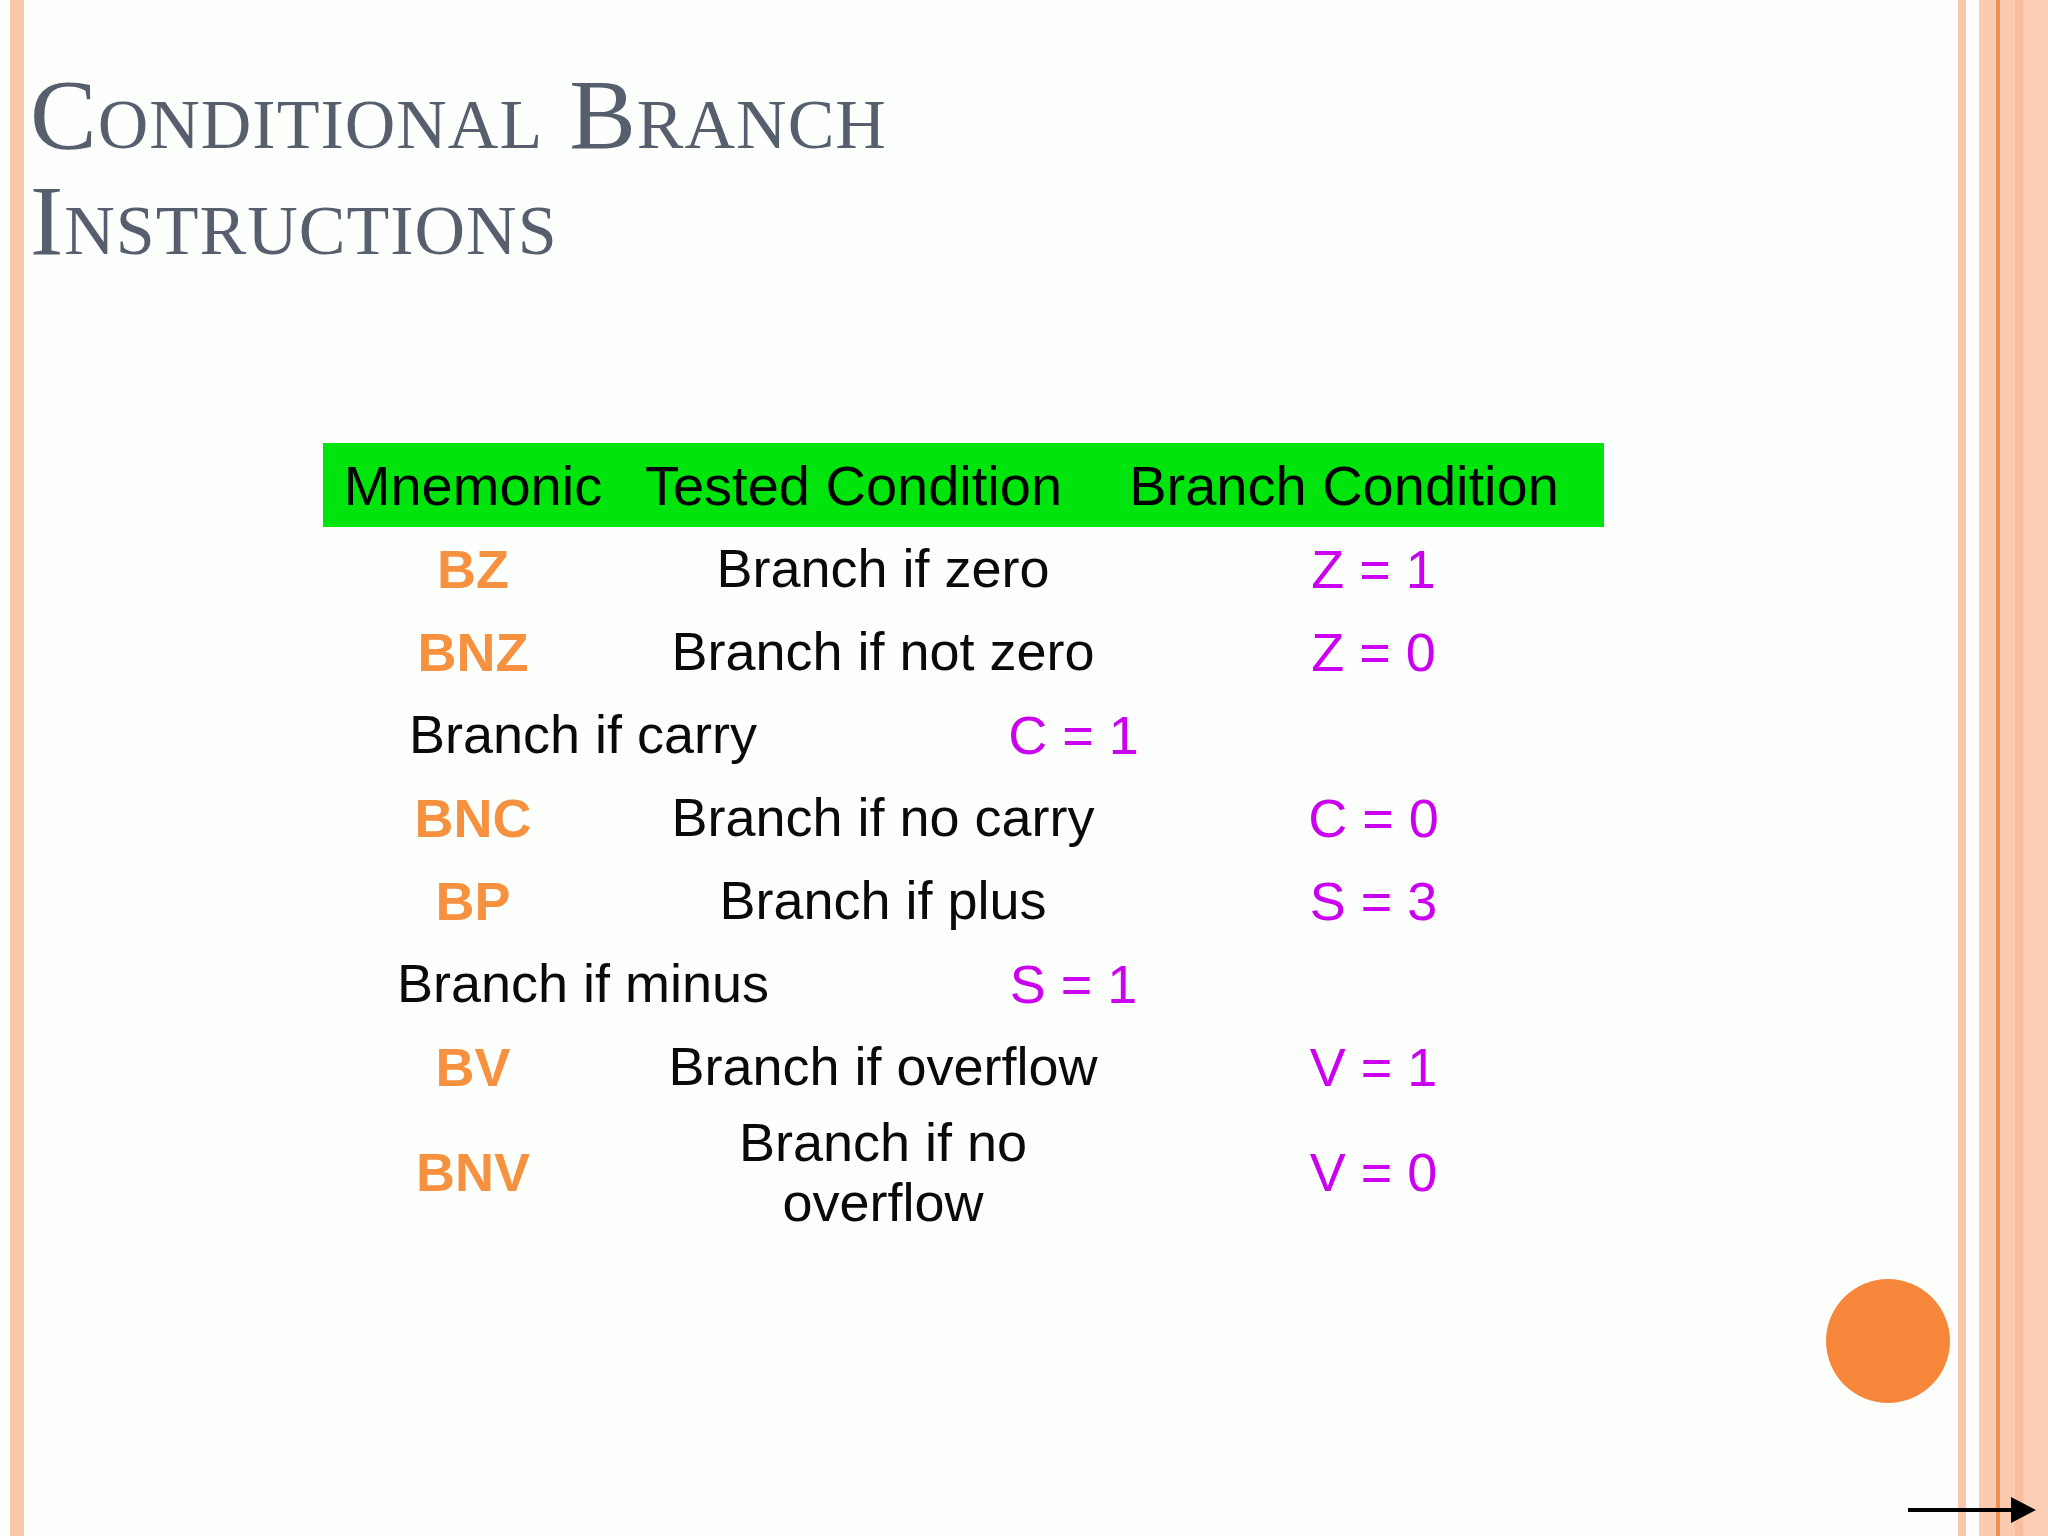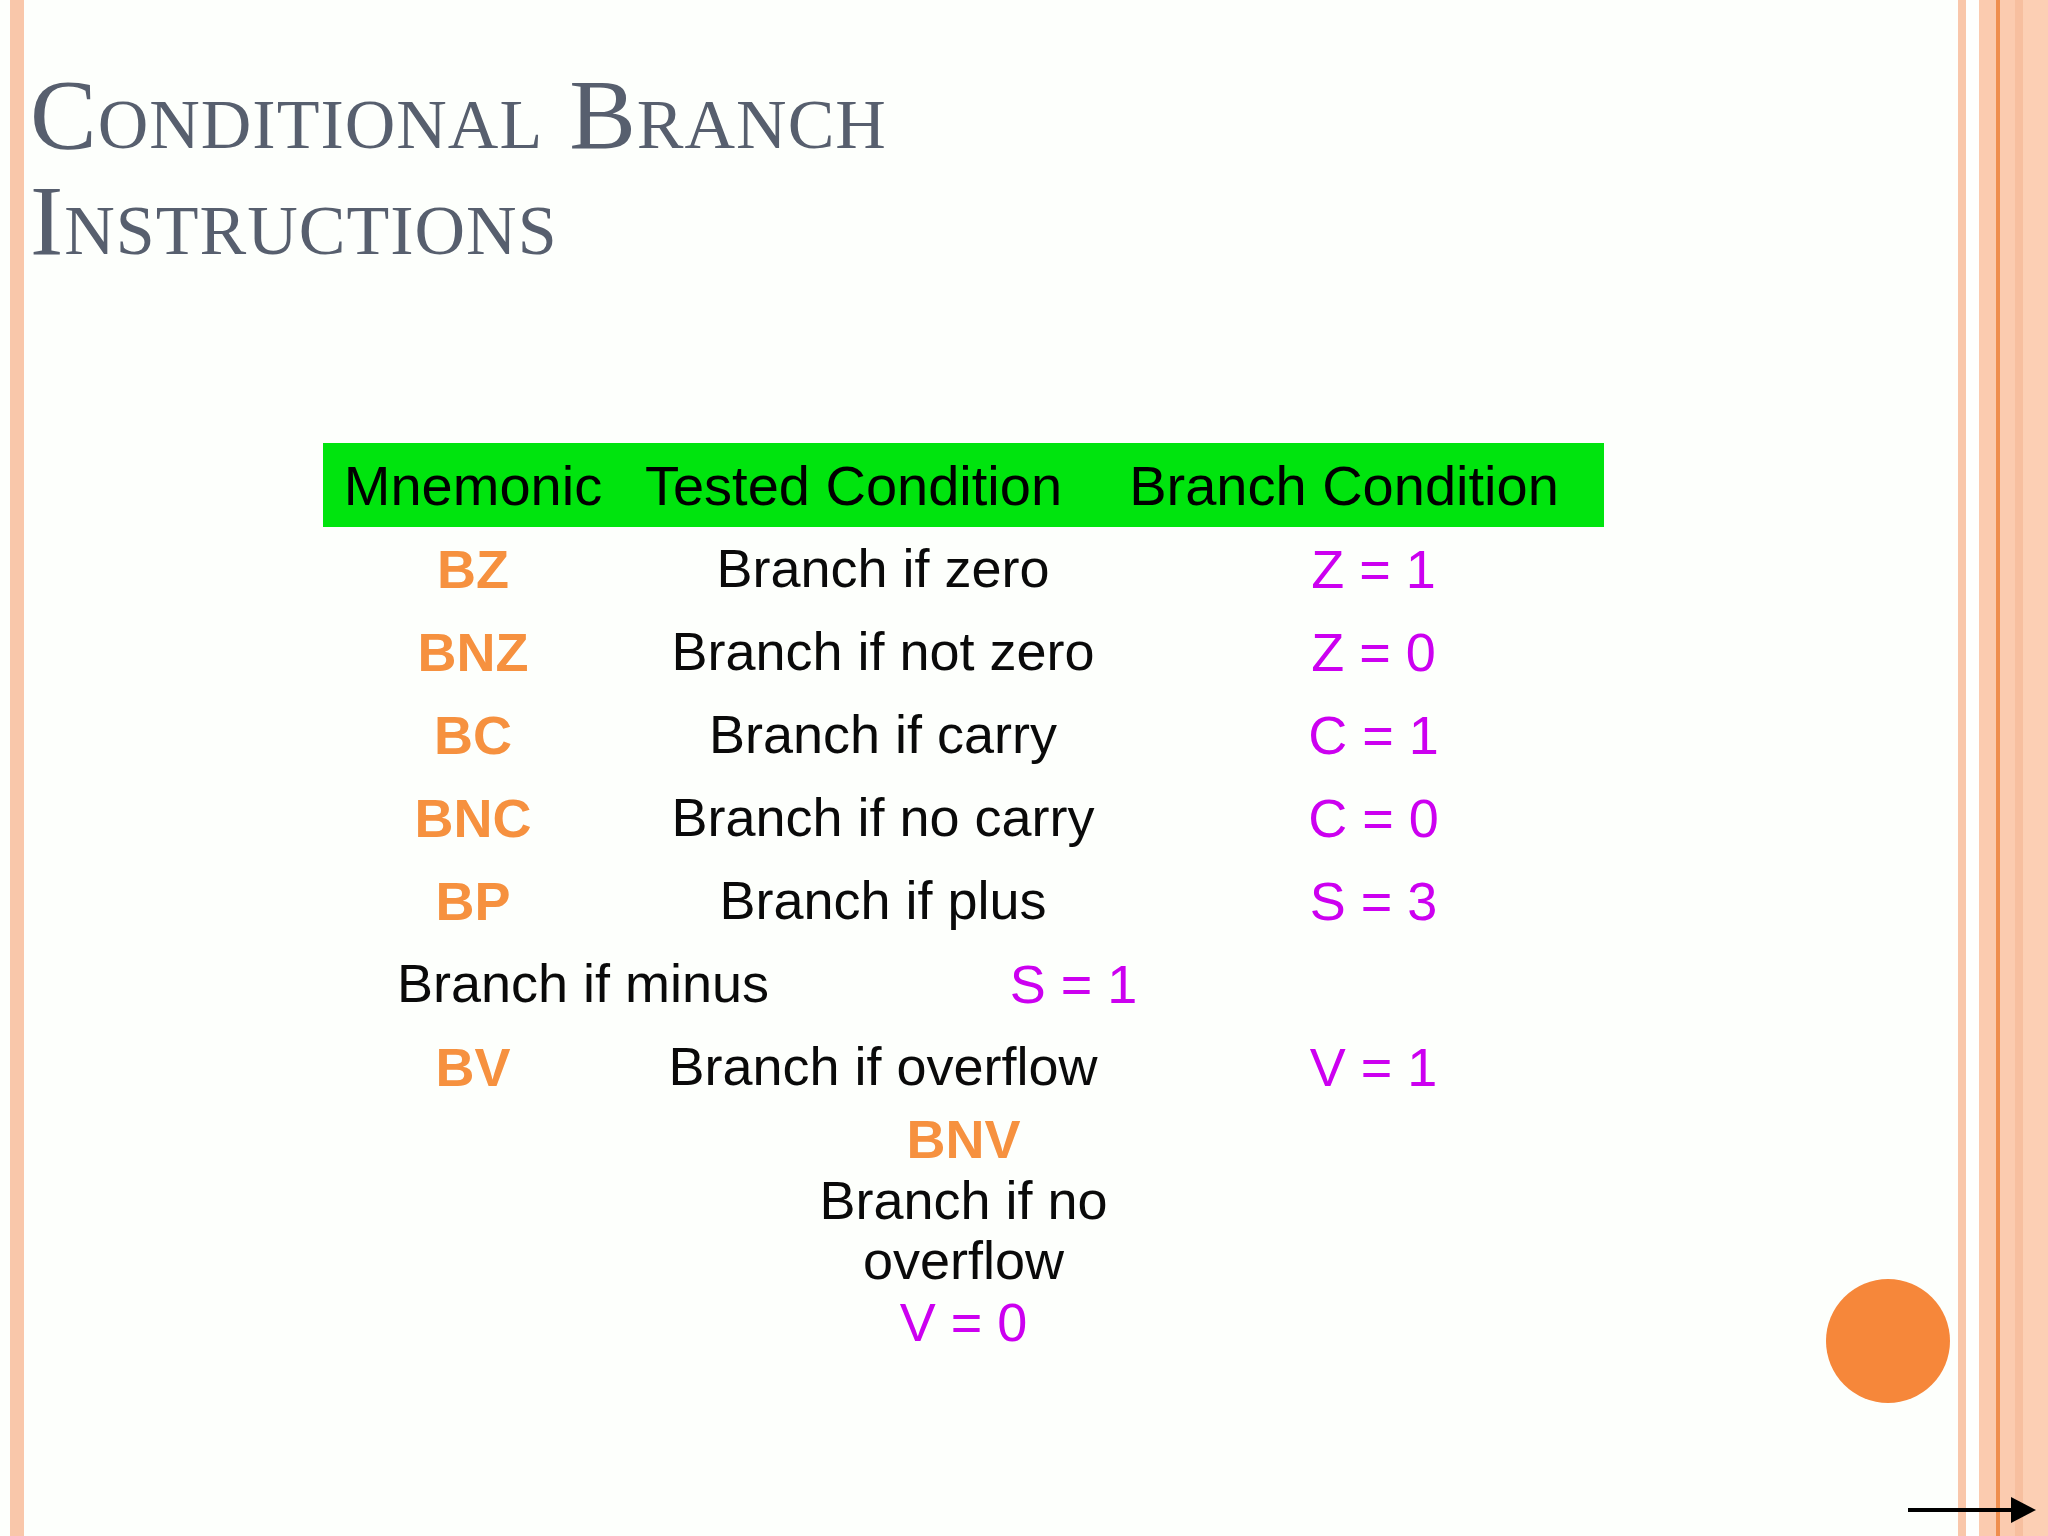--- a/index.html
+++ b/index.html
@@ -49,21 +49,21 @@
     background: #00E40E;
     color: #000;
     font-size: 56px;
   }
   .trow {
     display: flex;
     align-items: center;
     height: 83px;
     font-size: 54px;
   }
-  .trow.tall { height: 128px; flex-direction: column; }
+  .trow.tall { height: 128px; }
   .cell { text-align: center; }
   .c1 { width: 300px; }
   .c2 { width: 520px; }
   .c3 { width: 461px; }
   .mnemonic { color: #F6913F; font-weight: bold; }
   .condition { color: #0A0A0A; line-height: 1.12; }
   .condition .inner { display: inline-block; max-width: 480px; }
   .tested { color: #CC00F0; }
 
   
@@ -122,21 +122,20 @@
     <div class="cell c3 tested">Z = 1</div>
   </div>
 
   <div class="trow">
     <div class="cell c1 mnemonic">BNZ</div>
     <div class="cell c2 condition">Branch if not zero</div>
     <div class="cell c3 tested">Z = 0</div>
   </div>
 
   <div class="trow">
-    <div class="cell c1 mnemonic">BC</div>
     <div class="cell c2 condition">Branch if carry</div>
     <div class="cell c3 tested">C = 1</div>
   </div>
 
   <div class="trow">
     <div class="cell c1 mnemonic">BNC</div>
     <div class="cell c2 condition">Branch if no carry</div>
     <div class="cell c3 tested">C = 0</div>
   </div>
 

